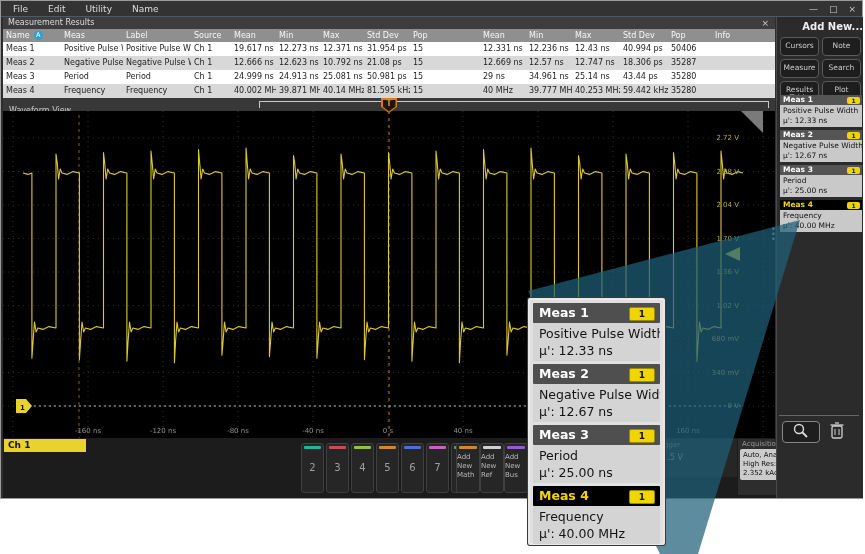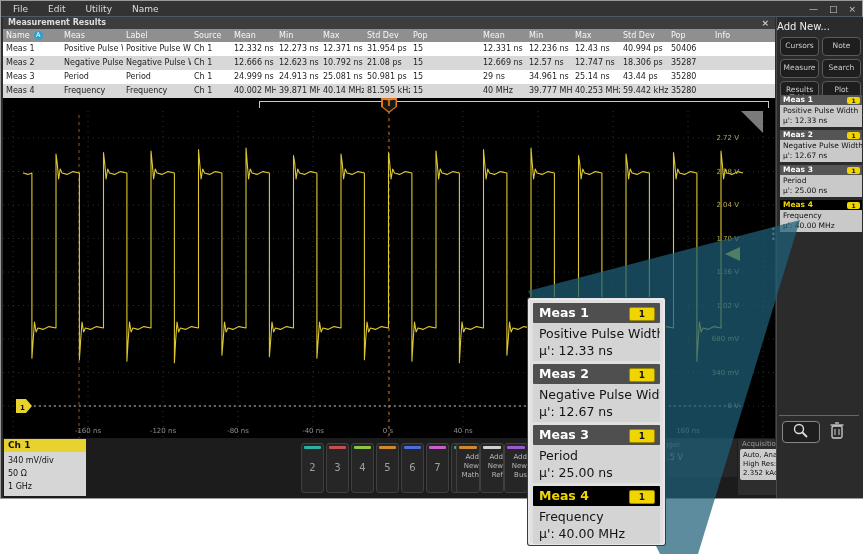--- a/index.html
+++ b/index.html
@@ -6,21 +6,21 @@
   .page{position:relative;width:865px;height:554px;background:#ffffff;font-family:"DejaVu Sans","Liberation Sans",sans-serif;overflow:hidden;}
   .app-window{position:absolute;left:0;top:0;width:861px;height:497px;background:#2d2d2d;border:1px solid #9a9a9a;}
   
   .menubar{position:absolute;left:0;top:0;width:100%;height:15px;background:#333;border-bottom:1px solid #4a5a66;display:flex;align-items:center;}
   .menu-items{display:flex;gap:20px;padding-left:12px;}
   .menu-item{font-size:9px;color:#ddd;cursor:default;}
   .win-controls{position:absolute;right:6px;top:0;height:15px;display:flex;gap:11px;align-items:center;}
   .win-controls span{font-size:9px;color:#c9c9c9;line-height:10px;}
   
   .results-panel{position:absolute;left:2px;top:16px;width:772px;height:81px;background:#2d2d2d;}
-  .results-titlebar{height:12px;background:#3d3d3d;color:#ddd;font-size:8px;line-height:12px;padding-left:5px;position:relative;font-weight:bold;}
+  .results-titlebar{height:12px;background:#3d3d3d;color:#ddd;font-size:8px;line-height:12px;padding-left:5px;position:relative;}
   .results-close{position:absolute;right:6px;top:0;font-size:9px;color:#ccc;}
   .results-grid{display:grid;grid-template-columns:58px 62px 68px 40px 45px 44px 44px 46px 40px 30px 46px 46px 48px 48px 44px 50px;}
   .results-grid.header{background:#8f8f8f;height:13px;}
   .results-grid .hcell{font-size:8px;color:#f8f8f8;line-height:13px;padding-left:3px;white-space:nowrap;overflow:hidden;position:relative;}
   .results-grid.row{height:14px;background:#fff;}
   .results-grid.row.alt{background:#d8d8d8;}
   .results-grid .cell{font-size:8px;color:#1d1d1d;line-height:14px;padding-left:3px;white-space:nowrap;overflow:hidden;}
   .sort-a{display:inline-block;width:9px;height:9px;border-radius:50%;background:#2f9fd0;color:#fff;font-size:6.5px;line-height:9px;text-align:center;margin-left:4px;vertical-align:middle;}
   
   .waveform-view{position:absolute;left:2px;top:97px;width:772px;height:340px;background:#000;}
@@ -35,32 +35,32 @@
   
   .bottom-bar{position:absolute;left:2px;top:437px;width:859px;height:60px;background:#1c1c1c;}
   .ch1-badge{position:absolute;left:1px;top:1px;width:82px;}
   .ch1-badge .hd{background:#e8d22e;color:#111;font-size:9px;font-weight:bold;line-height:13px;padding-left:4px;}
   .ch1-badge .bd{background:#d6d6d6;color:#111;font-size:8px;line-height:13px;padding:2px 0 3px 4px;}
   .ch-btn{position:absolute;top:5px;width:21px;height:48px;background:#262626;border:1px solid #3f3f3f;border-radius:3px;}
   .ch-btn .stripe{position:absolute;left:2px;right:2px;top:2px;height:3px;border-radius:1px;}
   .ch-btn .num{position:absolute;left:0;top:18px;width:100%;text-align:center;font-size:10px;color:#9f9f9f;}
   .add-btn{position:absolute;top:5px;width:22px;height:48px;background:#262626;border:1px solid #3f3f3f;border-radius:3px;}
   .add-btn .stripe{position:absolute;left:2px;right:2px;top:2px;height:3px;border-radius:1px;}
-  .add-btn .txt{position:absolute;left:0;top:9px;width:100%;text-align:right;font-size:7px;line-height:9px;color:#b8b8b8;}
+  .add-btn .txt{position:absolute;left:0;top:9px;width:100%;text-align:left;font-size:7px;line-height:9px;color:#b8b8b8;}
   .trig-badge{position:absolute;left:648px;top:1px;width:86px;height:38px;background:#262626;}
   .trig-badge .ttl{font-size:7px;color:#8a8a8a;padding:2px 0 0 5px;}
   .trig-badge .val{font-size:8px;color:#a8a8a8;padding:4px 0 0 6px;}
   .acq-badge{position:absolute;left:735px;top:1px;width:65px;height:56px;background:#2d2d2d;}
   .acq-badge .ttl{font-size:7px;color:#9a9a9a;padding:1px 0 1px 4px;}
   .acq-badge .box{margin:0 2px;background:#cccccc;border-radius:2px;padding:2px 0 2px 3px;}
   .acq-badge .box div{font-size:7px;line-height:9px;color:#111;white-space:nowrap;overflow:hidden;}
   .triggered-btn{position:absolute;left:802px;top:5px;width:55px;height:19px;background:#2bbb35;border-radius:3px;color:#fff;font-size:8px;font-weight:bold;text-align:center;line-height:19px;}
   
   .right-panel{position:absolute;left:775px;top:16px;width:86px;height:481px;background:#2b2b2b;border-left:1px solid #4a4a4a;}
-  .rp-title{font-size:10px;font-weight:normal;color:#eee;text-align:left;padding-top:4px;}
+  .rp-title{font-size:10px;font-weight:bold;color:#eee;text-align:right;padding-top:4px;}
   .rp-buttons{display:grid;grid-template-columns:39px 39px;gap:3px;padding:5px 0 0 3px;}
   .panel-btn{background:#1e1e1e;border:1px solid #5a5a5a;border-radius:4px;color:#ccc;font-size:7.5px;line-height:8px;text-align:center;padding:4px 0;min-height:9px;}
   .rp-badges{position:absolute;left:3px;top:78px;width:82px;}
   .badge-sm{margin-bottom:3px;}
   .badge-sm .hd{height:10px;background:#555;color:#fff;font-size:7.5px;font-weight:bold;line-height:10px;padding-left:3px;position:relative;}
   .badge-sm.selected .hd{background:#000;color:#f0d500;}
   .badge-sm .chip{position:absolute;right:2px;top:1.5px;width:13px;height:7px;background:#f0d500;border-radius:2px;color:#111;font-size:6px;font-weight:bold;line-height:7px;text-align:center;}
   .badge-sm .bd{background:#c9c9c9;color:#111;font-size:7.5px;line-height:10px;padding:1px 0 1px 3px;white-space:nowrap;overflow:hidden;}
   .rp-sep{position:absolute;left:2px;top:398px;width:80px;border-top:1px solid #666;}
   .rp-grip{position:absolute;left:-6px;top:210px;color:#bbb;font-size:8px;line-height:5px;}
@@ -117,21 +117,21 @@
           <div class="hcell">Std Dev</div>
           <div class="hcell">Pop</div>
           <div class="hcell">Info</div>
         </div>
       <div id="results-rows">
           <div class="results-grid row">
             <div class="cell">Meas 1</div>
             <div class="cell">Positive Pulse Width</div>
             <div class="cell">Positive Pulse Width</div>
             <div class="cell">Ch 1</div>
-            <div class="cell">12.332 ns</div>
+            <div class="cell">19.617 ns</div>
             <div class="cell">12.273 ns</div>
             <div class="cell">12.371 ns</div>
             <div class="cell">31.954 ps</div>
             <div class="cell">15</div>
             <div class="cell"></div>
             <div class="cell">12.331 ns</div>
             <div class="cell">12.236 ns</div>
             <div class="cell">12.43 ns</div>
             <div class="cell">40.994 ps</div>
             <div class="cell">50406</div>
@@ -188,20 +188,23 @@
             <div class="cell">39.777 MHz</div>
             <div class="cell">40.253 MHz</div>
             <div class="cell">59.442 kHz</div>
             <div class="cell">35280</div>
             <div class="cell"></div>
           </div>
         </div>
     </div>
 
     <div class="waveform-view">
+      <div class="wf-tabstrip">
+        <span>Waveform View</span>
+      </div>
       <div class="wf-scrollbar"></div>
       <div class="trigger-flag">
         <div class="inner"></div>
         <div class="t">T</div>
       </div>
       <svg id="wf-svg" width="772" height="327" viewBox="0 0 772 327">
           <rect x="0" y="0" width="772" height="327" fill="#000"></rect>
           <line x1="10" y1="0" x2="10" y2="327" stroke="#303030" stroke-dasharray="1 4" stroke-width="1"></line>
           <line x1="85" y1="0" x2="85" y2="327" stroke="#303030" stroke-dasharray="1 4" stroke-width="1"></line>
           <line x1="160" y1="0" x2="160" y2="327" stroke="#303030" stroke-dasharray="1 4" stroke-width="1"></line>
@@ -247,25 +250,20 @@
           <polygon points="13,288 23,288 29,295 23,302 13,302" fill="#e8d22e"></polygon>
           <text x="17" y="298.5" font-size="7" fill="#111" font-weight="bold" font-family="DejaVu Sans, sans-serif">1</text>
           <polygon points="737,136 737,150 722,143" fill="#d8c830"></polygon>
         </svg>
       <div class="wf-corner"></div>
     </div>
 
     <div class="bottom-bar">
       <div class="ch1-badge">
         <div class="hd">Ch 1</div>
-        <div class="bd" id="ch1-lines">
-            <div>340 mV/div</div>
-            <div>50 Ω</div>
-            <div>1 GHz</div>
-          </div>
       </div>
       <div id="channel-buttons">
           <div class="ch-btn" style="left: 298px;">
             <div class="stripe" style="background: rgb(39, 179, 162);"></div>
             <div class="num">2</div>
           </div>
           <div class="ch-btn" style="left: 323px;">
             <div class="stripe" style="background: rgb(195, 79, 79);"></div>
             <div class="num">3</div>
           </div>

